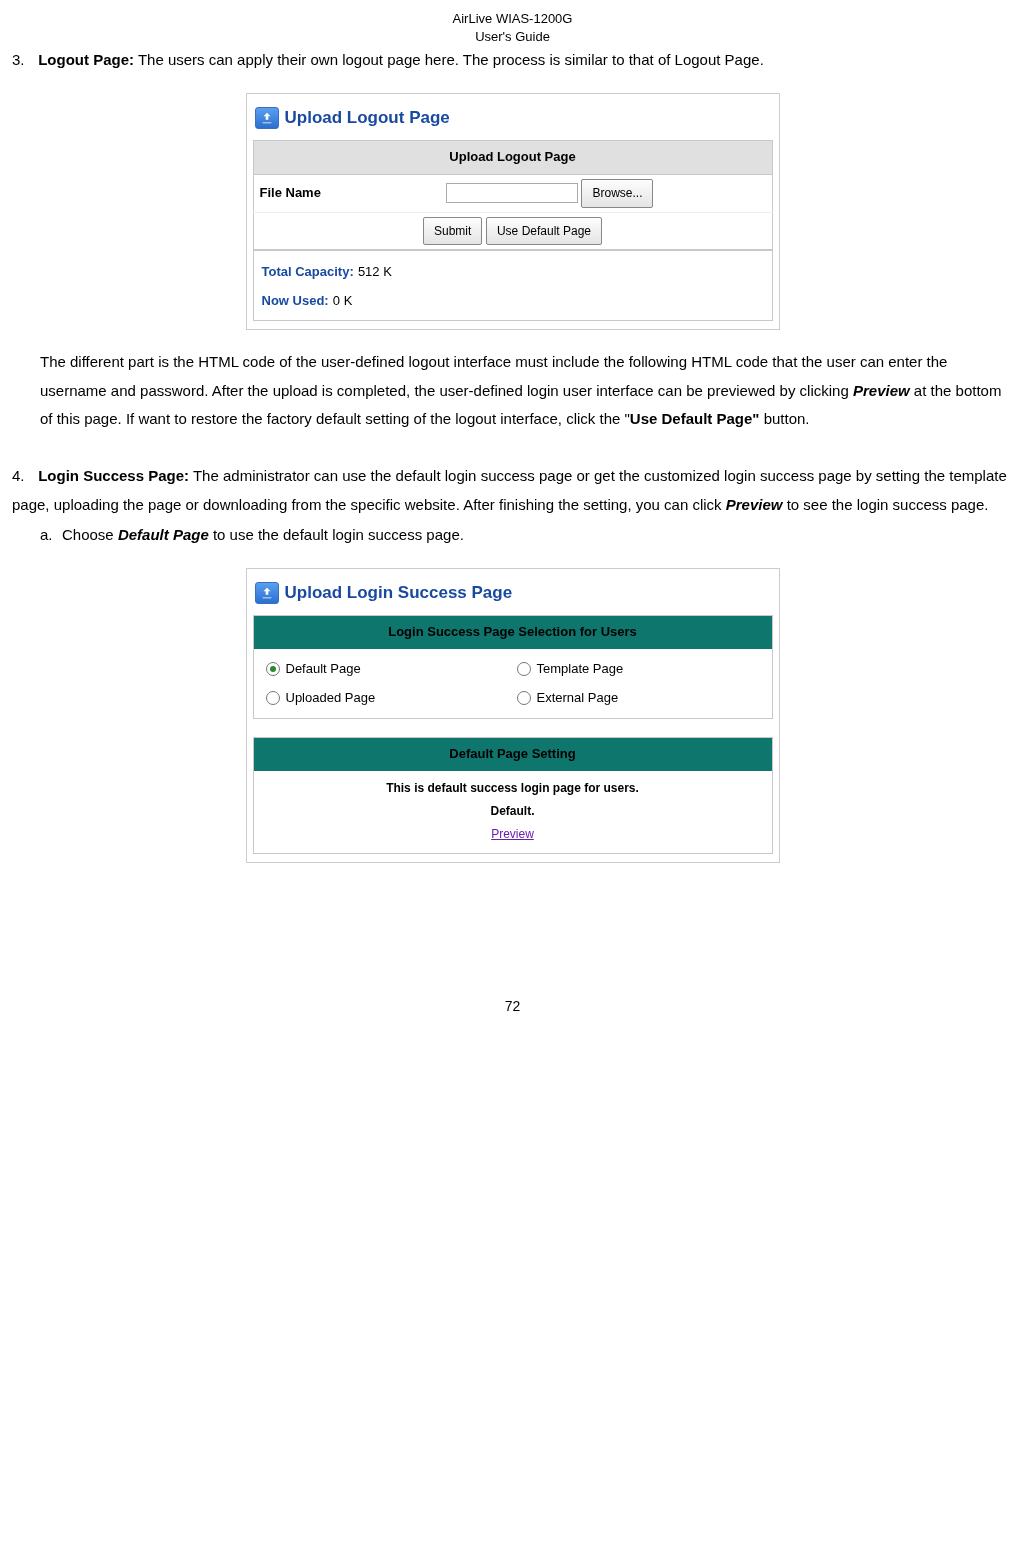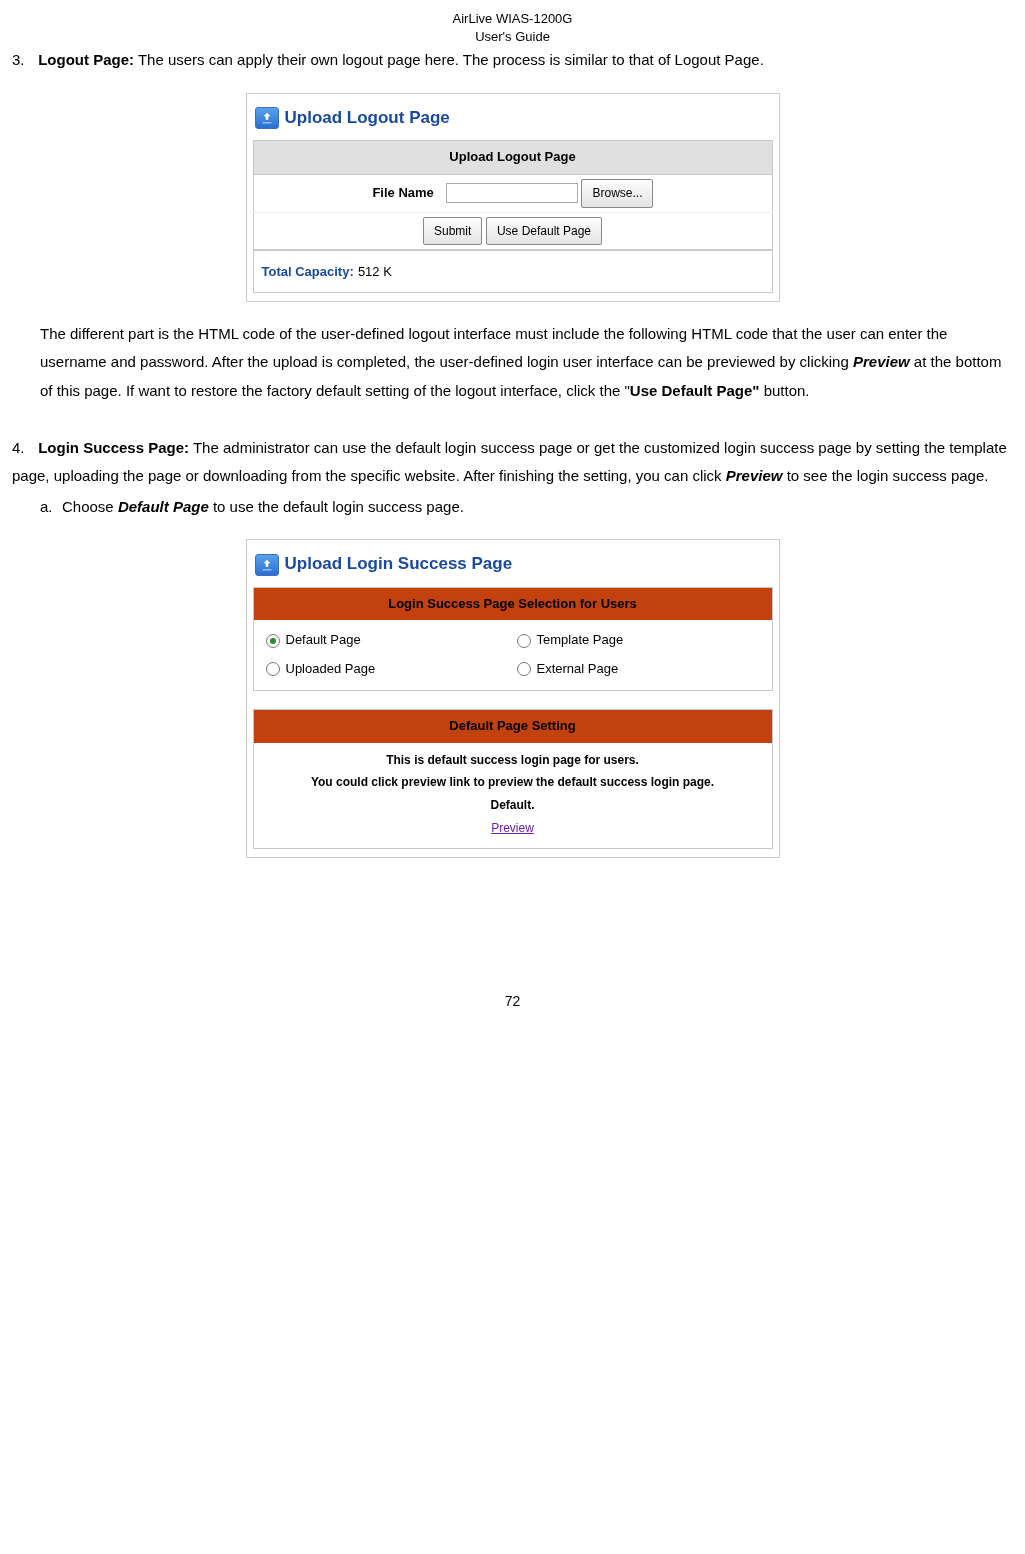--- a/index.html
+++ b/index.html
@@ -55,42 +55,42 @@
     font-size: 13px;
     padding: 4px 0;
     border-bottom: 1px solid #c8c8c8;
     text-align:center;
   }
   .sub-table td {
     border-top: 1px solid #eee;
     padding: 4px 6px;
     font-size: 13px;
   }
-  .label-cell { text-align: right; width: 36%; font-weight: bold; }
+  .label-cell { width: 36%; font-weight: bold; }
   .ctrl-cell { text-align: left; }
   .center-cell { text-align: center; }
   .txtbox {
     border:1px solid #aaa; background:#fff; height:18px; width:130px; display:inline-block; vertical-align:middle;
   }
   .btn {
     border:1px solid #888; background:linear-gradient(#fdfdfd,#e4e4e4);
     font-size:12px; padding:2px 10px; border-radius:2px; display:inline-block;
     vertical-align:middle; cursor:pointer;
   }
   .blue-bold { color:#1a4aa0; font-weight:bold; font-size:13px; }
   .page-num { text-align:center; font-size:14px; margin-top:130px; }
   .radio-row { display:flex; }
   .radio-item { width:50%; font-size:13px; padding:2px 4px; display:flex; align-items:center; }
   .radio { width:12px; height:12px; border:1px solid #777; border-radius:50%; margin-right:6px; display:inline-flex; align-items:center; justify-content:center; background:#fff;}
   .radio.sel::after { content:""; width:6px; height:6px; border-radius:50%; background:#2b8a2b; display:block; }
   .sec-box {
     border:1px solid #c8c8c8; margin-top:18px;
   }
   .sec-box-hd {
-    background:#c2410c; font-weight:bold; font-size:13px; text-align:center; padding:4px 18px;
+    background:#0f766e; font-weight:bold; font-size:13px; text-align:center; padding:4px 18px;
   }
   .sec-box-body { text-align:center; font-size:12px; padding:6px 4px 8px; font-weight:bold; }
   .linkish { color:#6a1fb0; text-decoration:underline; font-weight:normal; }
   .svg-up { width:14px; height:14px; }
 </style>
 </head>
 <body>
 
 
 
@@ -134,20 +134,24 @@
       </tr>
     </tbody>
       </table>
 
 
     <div style="border:1px solid #c8c8c8; padding:6px 8px;">
       <div>
         <span class="blue-bold">Total Capacity:</span>
         <span style="font-size:13px;">512 K</span>
       </div>
+      <div>
+        <span class="blue-bold">Now Used:</span>
+        <span style="font-size:13px;">0 K</span>
+      </div>
     </div>
 
   </div>
 </div>
 
 <div class="indent">
   <span>The different part is the HTML code of the user-defined logout interface must include the following HTML code that the user can enter the username and password. After the upload is completed, the user-defined login user interface can be previewed by clicking </span><span class="italicbold">Preview</span><span> at the bottom of this page. If want to restore the factory default setting of the logout interface, click the "</span><span class="bold">Use Default Page"</span><span> button.</span>
 </div>
 
 <br>
@@ -194,21 +198,20 @@
               <span>External Page</span>
             </div>
         </div>
       </div>
     </div>
 
     <div class="sec-box">
       <div class="sec-box-hd">Default Page Setting</div>
       <div class="sec-box-body">
         <div>This is default success login page for users.</div>
-        <div>You could click preview link to preview the default success login page.</div>
         <div>Default.</div>
         <div><span class="linkish">Preview</span></div>
       </div>
     </div>
   </div>
 </div>
 
 <div class="page-num">72</div>
 
 

